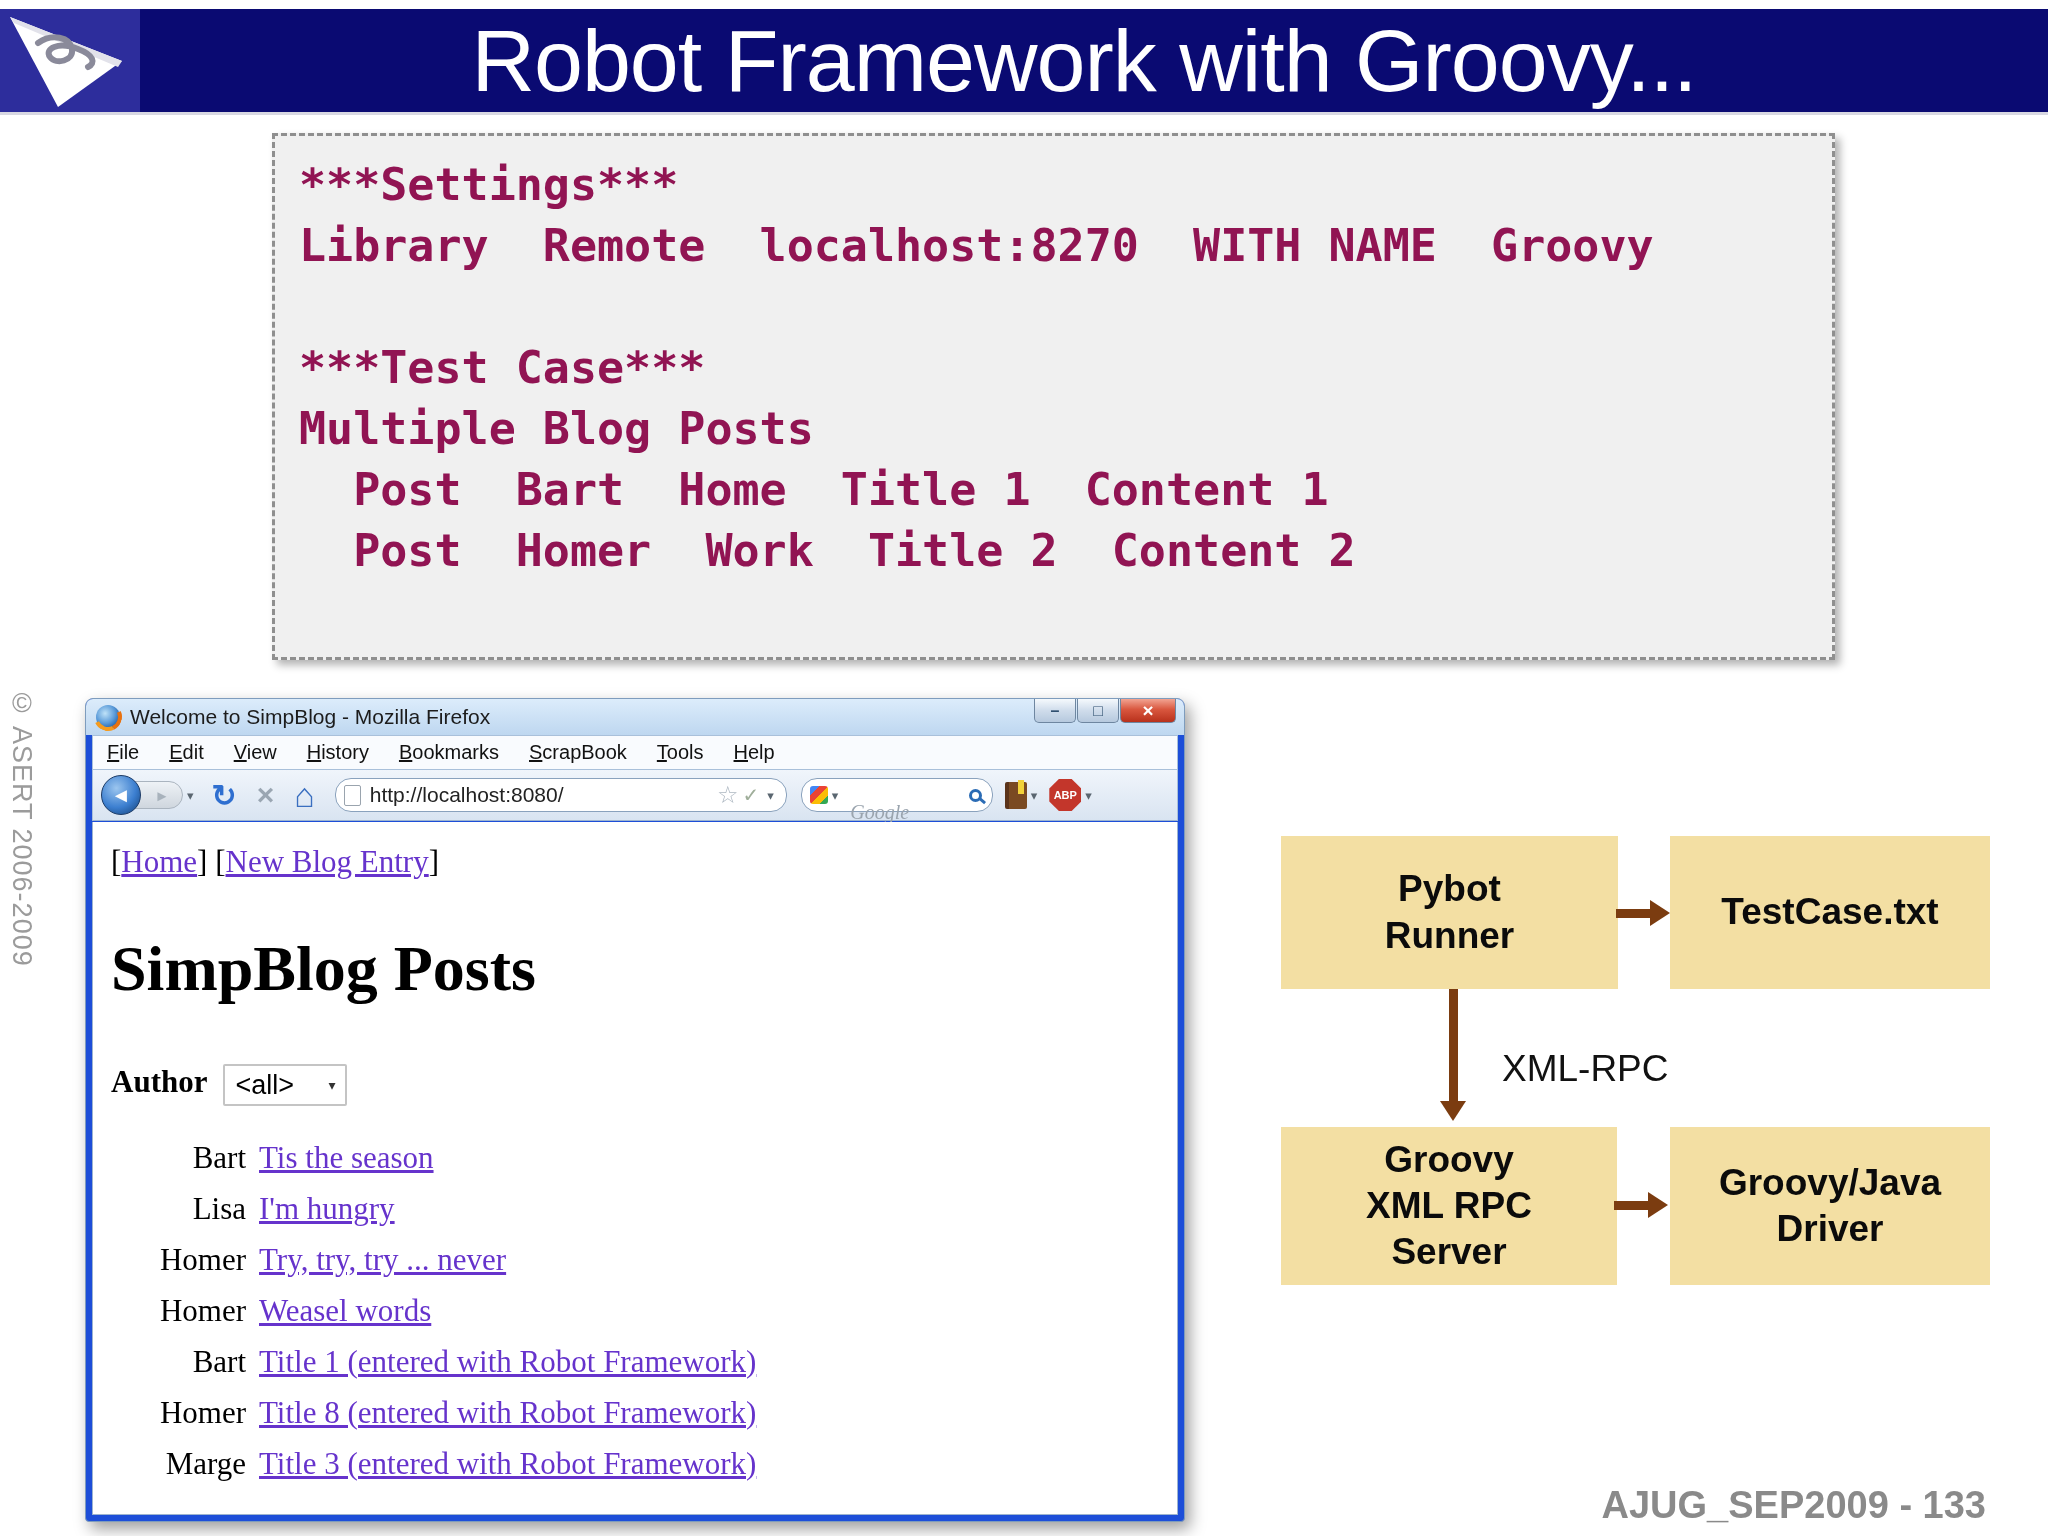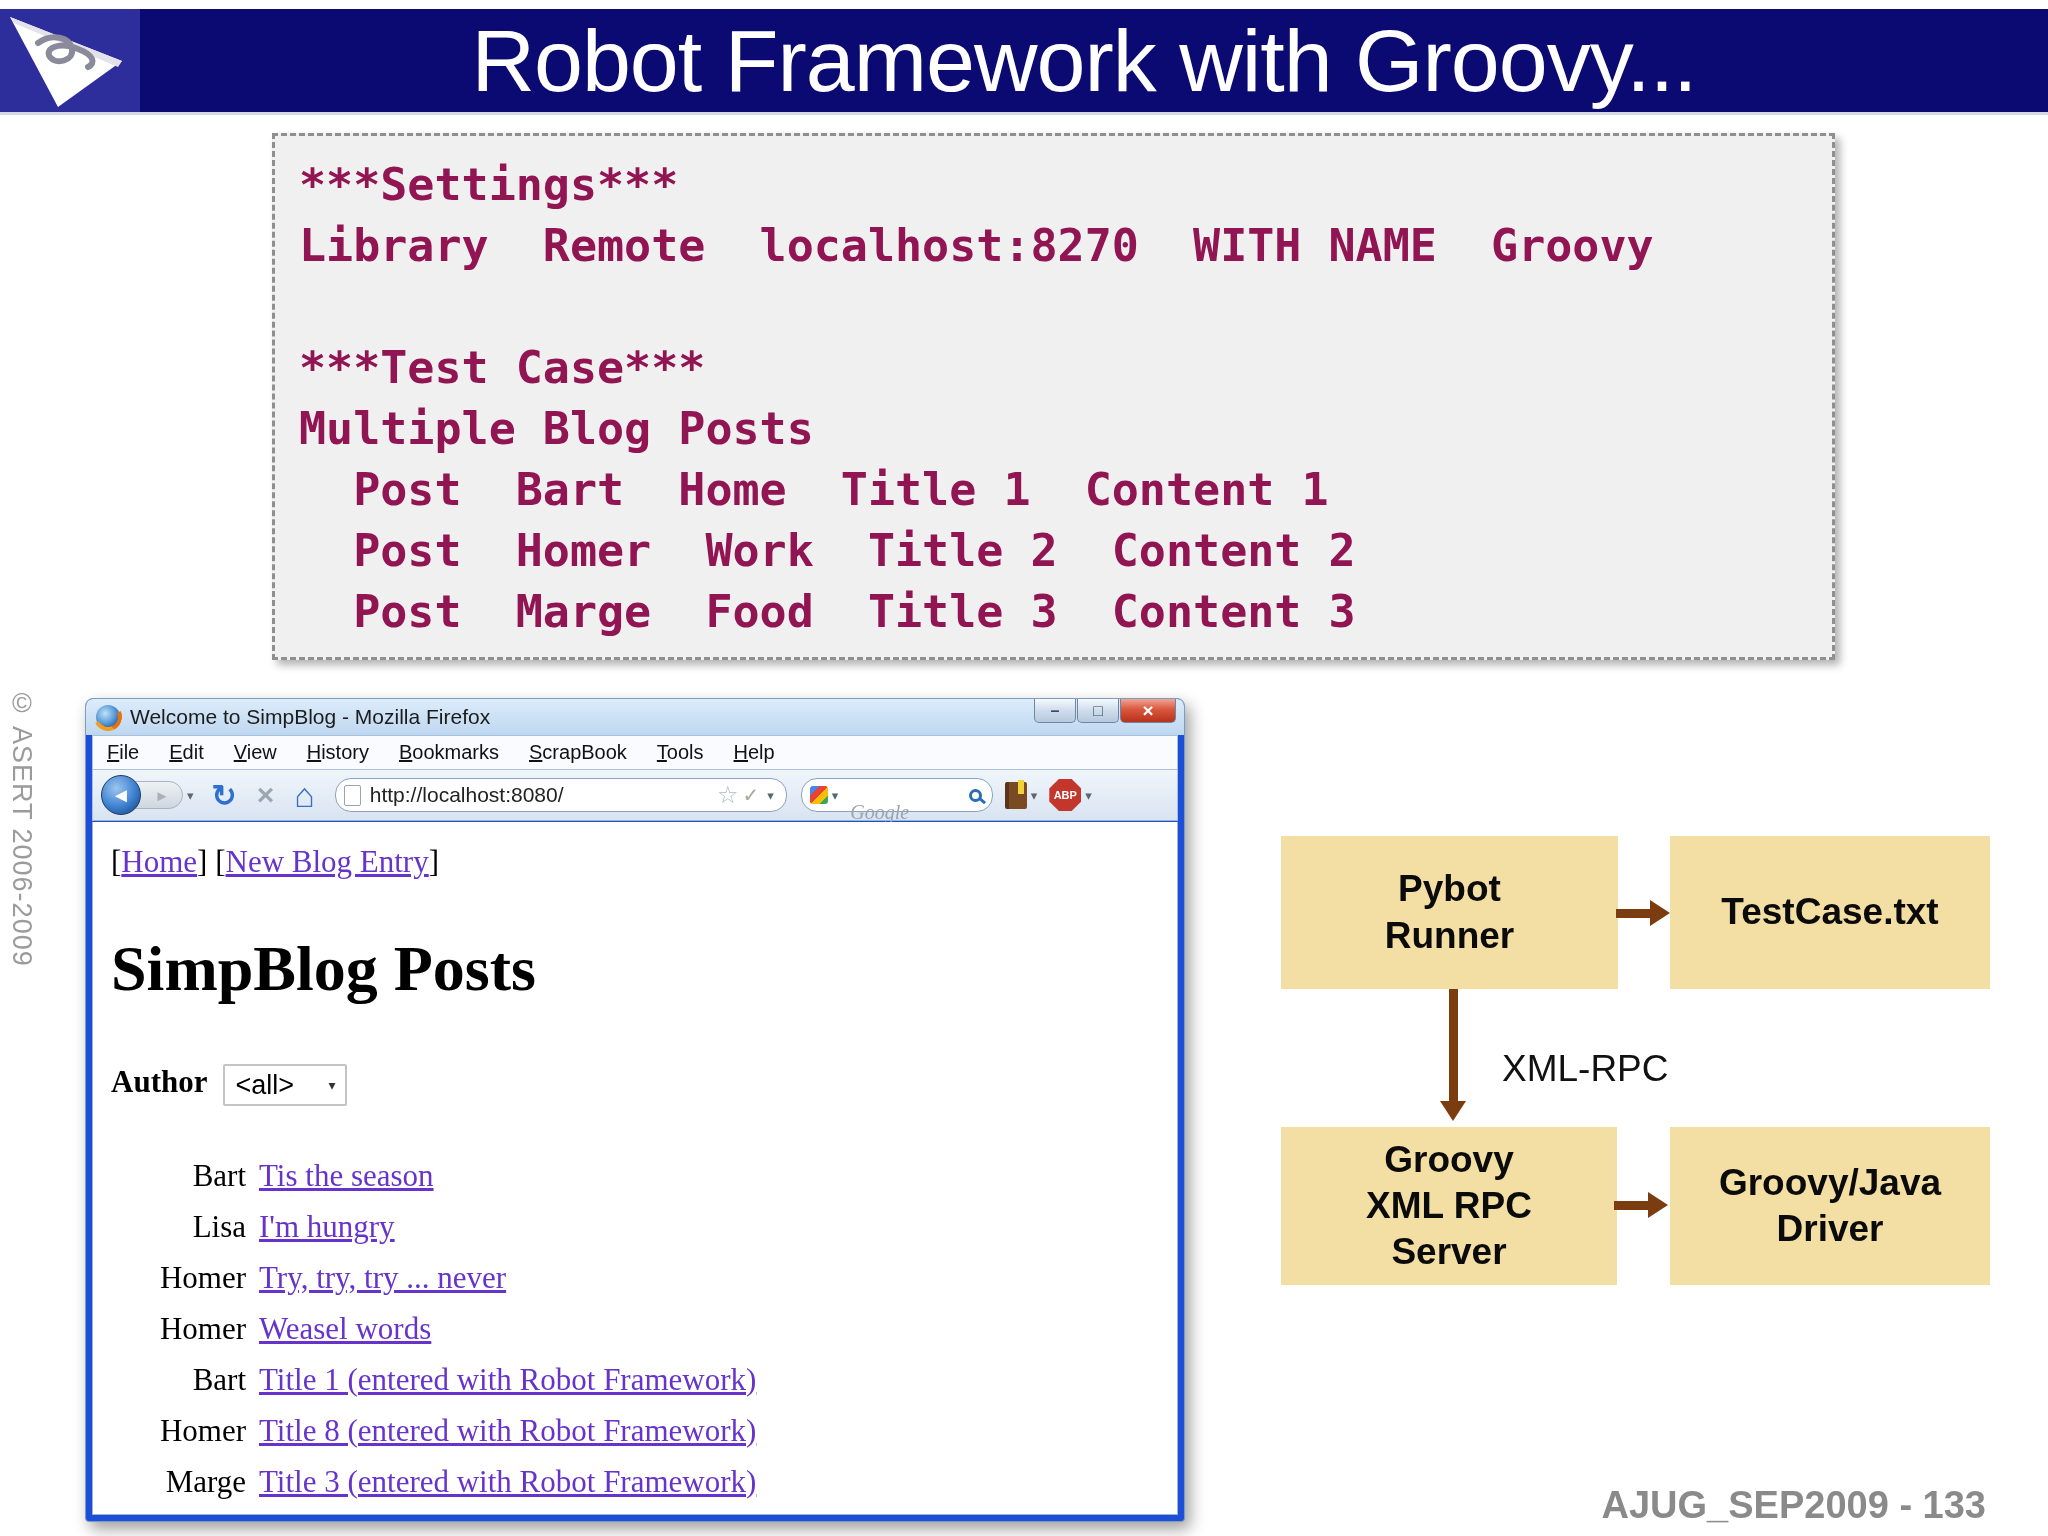--- a/index.html
+++ b/index.html
@@ -173,21 +173,21 @@
     font-family:"Liberation Serif", serif; }
   .author-row { margin-top:58px; display:flex; align-items:flex-start; }
   .author-label { font-size:31px; font-weight:bold; color:#000000; }
   .author-select {
     margin-left:16px; width:124px; height:42px;
     background:#ffffff; border:2px solid #c4c4c4; border-radius:2px;
     display:flex; align-items:center; padding:0 10px;
     font-family:"Liberation Sans", sans-serif; font-size:27px; color:#000000;
   }
   .author-select .sel-arrow { margin-left:auto; font-size:14px; color:#333333; }
-  .posts-table { margin-top:44px; }
+  .posts-table { margin-top:26px; }
   .post-row { display:flex; height:51px; align-items:center; }
   .post-author { width:148px; text-align:right; padding-right:13px;
     font-size:31px; color:#000000; flex:0 0 auto; }
   .post-link { font-size:31px; color:#6633cc; text-decoration:underline; }
 
   
   .dbox {
     position:absolute; background:#f3dfa3;
     display:flex; align-items:center; justify-content:center; text-align:center;
     font-size:37px; font-weight:bold; color:#0b0b0b;
@@ -228,21 +228,20 @@
   </div>
 
   <div class="code-panel">
     <div class="code-line">***Settings***</div>
     <div class="code-line">Library  Remote  localhost:8270  WITH NAME  Groovy</div>
     <div class="code-line"></div>
     <div class="code-line">***Test Case***</div>
     <div class="code-line">Multiple Blog Posts</div>
     <div class="code-line">  Post  Bart  Home  Title 1  Content 1</div>
     <div class="code-line">  Post  Homer  Work  Title 2  Content 2</div>
-    <div class="code-line">  Post  Marge  Food  Title 3  Content 3</div>
   </div>
 
   <div class="copyright">© ASERT 2006-2009</div>
 
   <div class="ffwin">
     <div class="titlebar">
       <span class="ff-icon"></span>
       <span class="wtitle">Welcome to SimpBlog - Mozilla Firefox</span>
       <div class="win-controls">
         <div class="win-btn">–</div>

